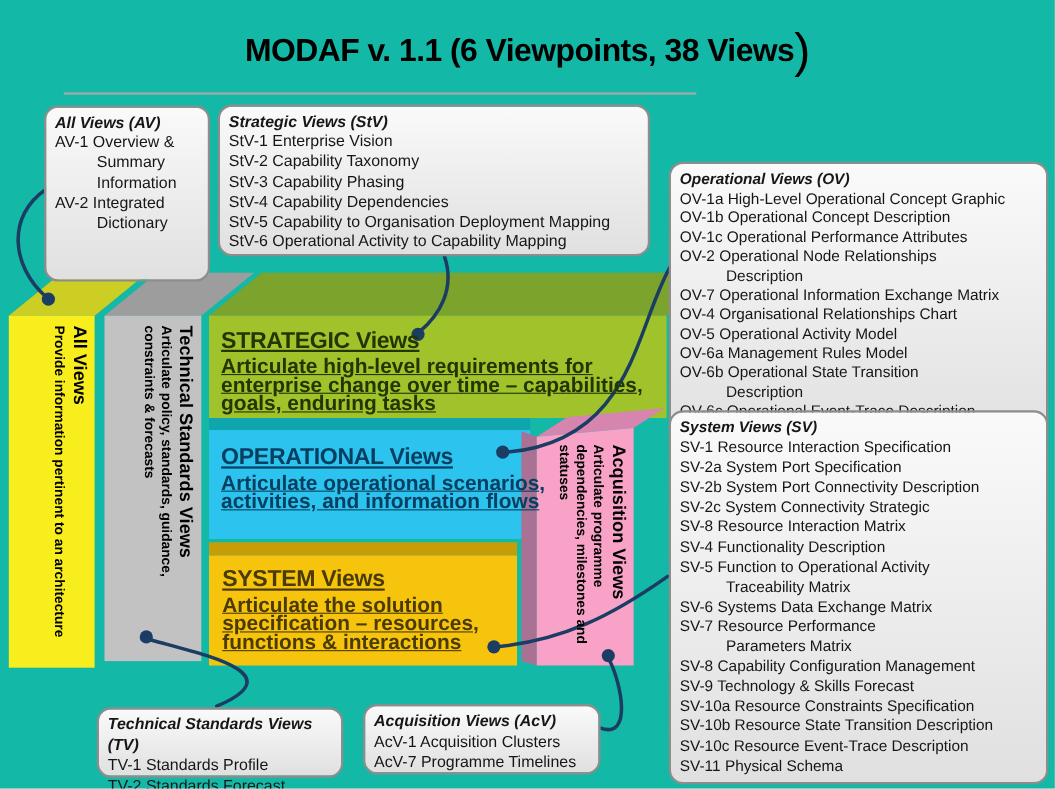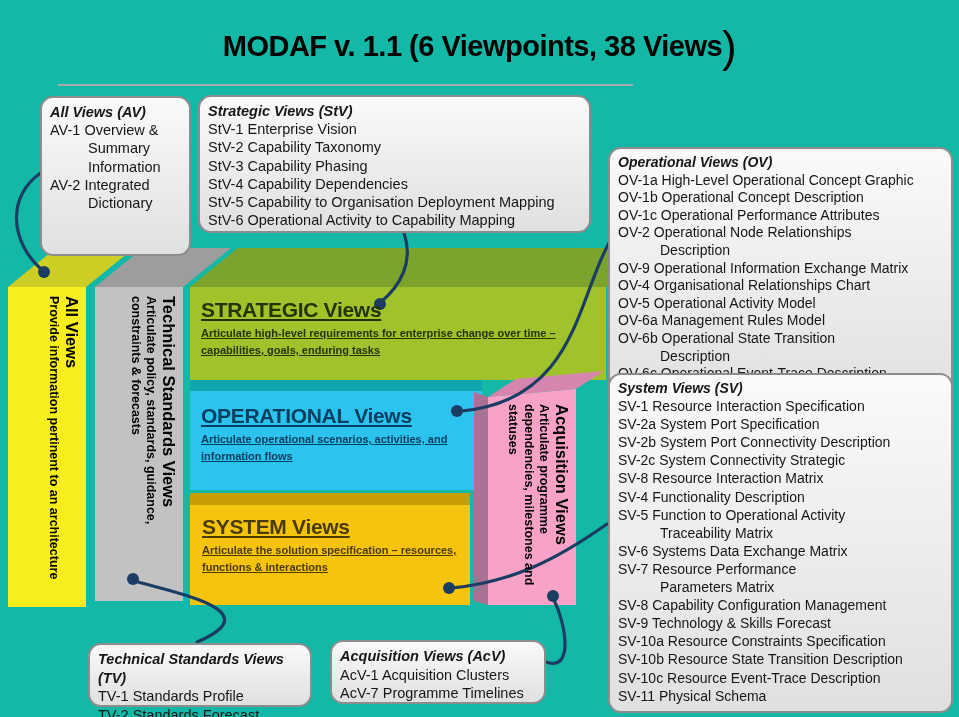--- a/index.html
+++ b/index.html
@@ -22,21 +22,21 @@
   #box-stv{left:198px;top:95px;width:393px;height:138px;font-size:14.5px;line-height:18.2px;}
   #box-ov{left:608px;top:99px;width:345px;height:260px;font-size:14px;line-height:17.6px;margin-top:48px;}
   #box-sv{left:608px;top:373px;width:345px;height:340px;font-size:14px;line-height:18.1px;padding-top:4px;}
   #box-tv{left:88px;top:643px;width:224px;height:64px;font-size:14.5px;line-height:18.5px;}
   #box-acv{left:330px;top:640px;width:216px;height:64px;font-size:14.5px;line-height:18.5px;}
   
   #diagram-svg{position:absolute;left:0;top:0;}
   
   .blocklabel{position:absolute;text-decoration:underline;}
   .blocklabel h2{margin:0 0 3px 0;font-size:21px;letter-spacing:-0.3px;}
-  .blocklabel p{margin:0;font-size:11px;font-weight:bold;line-height:17px;}
+  .blocklabel p{margin:0;font-size:19px;font-weight:bold;line-height:17px;}
   #lbl-strategic{left:201px;top:298px;width:410px;color:#233501;}
   #lbl-operational{left:201px;top:404px;width:300px;color:#073f60;}
   #lbl-system{left:202px;top:515px;width:270px;color:#4a3a04;}
   
   .vbar{position:absolute;writing-mode:vertical-rl;color:#000;}
   .vbar .vtitle{display:block;font-weight:bold;font-size:16.5px;line-height:21px;margin:0;}
   .vbar .vdesc{display:block;font-size:12.5px;font-weight:bold;line-height:15.5px;}
   #vbar-all{left:14px;top:296px;width:68px;height:298px;}
   #vbar-tech{left:101px;top:296px;width:78px;height:298px;}
   #vbar-acq{left:492px;top:404px;width:80px;height:196px;}
@@ -133,21 +133,21 @@
     <div class="item">StV-6 Operational Activity to Capability Mapping</div>
   </div>
 
   <div class="callout hang" id="box-ov">
     <div class="ctitle">Operational Views (OV)</div>
     <div class="item">OV-1a High-Level Operational Concept Graphic</div>
     <div class="item">OV-1b Operational Concept Description</div>
     <div class="item">OV-1c Operational Performance Attributes</div>
     <div class="item">OV-2 Operational Node Relationships
 Description</div>
-    <div class="item">OV-9 Operational Information Exchange Matrix</div>
+    <div class="item">OV-7 Operational Information Exchange Matrix</div>
     <div class="item">OV-4 Organisational Relationships Chart</div>
     <div class="item">OV-5 Operational Activity Model</div>
     <div class="item">OV-6a Management Rules Model</div>
     <div class="item">OV-6b Operational State Transition
 Description</div>
     <div class="item">OV-6c Operational Event-Trace Description</div>
     <div class="item">OV-7 Information Model</div>
   </div>
 
   <div class="callout hang" id="box-sv">

